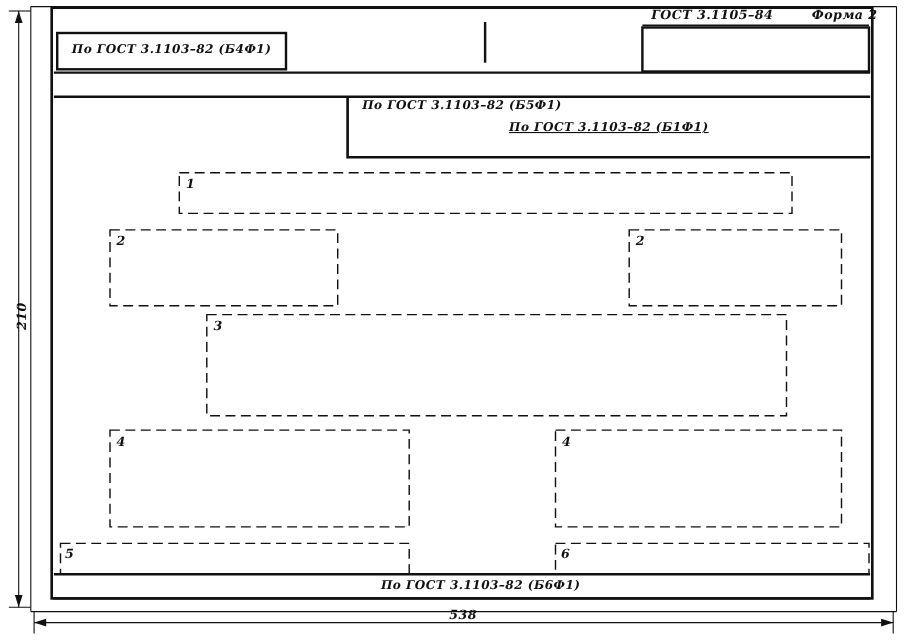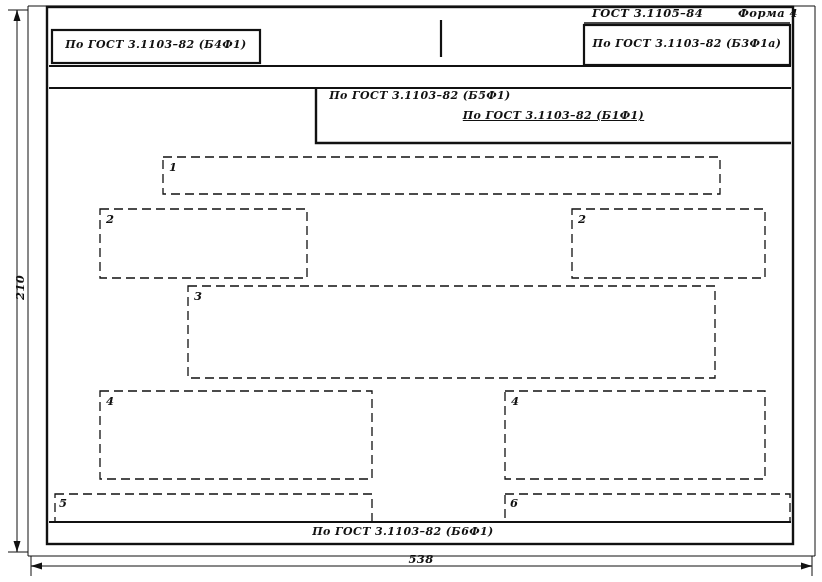--- a/index.html
+++ b/index.html
@@ -127,31 +127,30 @@
       <path d="M 17 10 L 13.5 21 L 20.5 21 Z" fill="#111111" stroke="none"></path>
       <path d="M 17 552 L 13.5 541 L 20.5 541 Z" fill="#111111" stroke="none"></path>
       <line x1="8" y1="10" x2="28" y2="10"></line>
       <line x1="8" y1="552" x2="28" y2="552"></line>
     </g>
 
   </svg>
 
   <div class="lbl hdr-text" style="left:592px; top:6px;">ГОСТ 3.1105–84</div>
 
-  <div class="lbl hdr-text" style="left:738px; top:6px;">Форма 4</div>
+  <div class="lbl hdr-text" style="left:738px; top:6px;">Форма 2</div>
 
   <div class="lbl gost-text ctr" style="left:52px; top:38px; width:208px;">По ГОСТ 3.1103–82 (Б4Ф1)</div>
 
-  <div class="lbl gost-text ctr" style="left:584px; top:37px; width:206px;">По ГОСТ 3.1103–82 (Б3Ф1а)</div>
 
   <div class="lbl gost-text ctr" style="left:49px; top:69px; width:742px;margin-top:20px;">По ГОСТ 3.1103–82 (Б5Ф1)</div>
 
   <div class="lbl gost-text ctr" style="left:316px; top:109px; width:475px;text-decoration:underline;">По ГОСТ 3.1103–82 (Б1Ф1)</div>
 
-  <div class="lbl gost-text ctr" style="left:32px; top:525px; width:742px;">По ГОСТ 3.1103–82 (Б6Ф1)</div>
+  <div class="lbl gost-text ctr" style="left:66px; top:525px; width:742px;">По ГОСТ 3.1103–82 (Б6Ф1)</div>
 
   <div class="lbl zone-num" style="left:169px; top:160px;">1</div>
 
   <div class="lbl zone-num" style="left:106px; top:212px;">2</div>
 
   <div class="lbl zone-num" style="left:578px; top:212px;">2</div>
 
   <div class="lbl zone-num" style="left:194px; top:289px;">3</div>
 
   <div class="lbl zone-num" style="left:106px; top:394px;">4</div>

